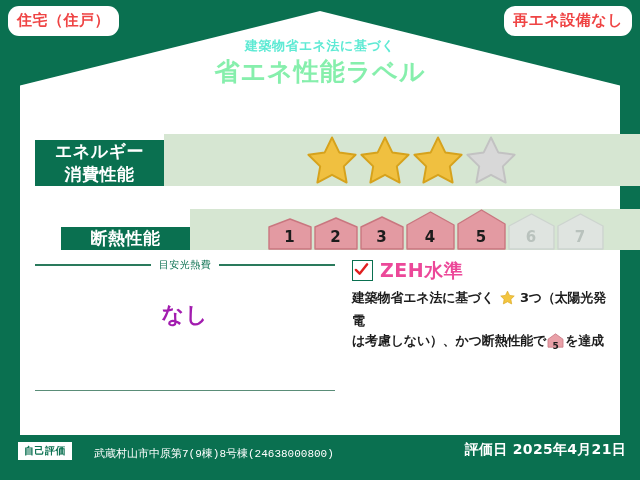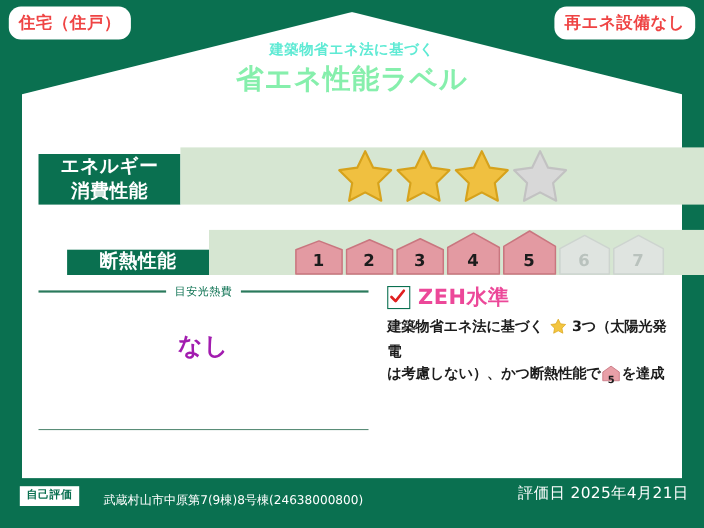--- a/index.html
+++ b/index.html
@@ -281,31 +281,32 @@
     line-height: 1.1;
   }
   .address {
     position: absolute;
     left: 94px;
     top: 8px;
     color: #ffffff;
     font-size: 11px;
     line-height: 1.2;
     white-space: nowrap;
+    font-family: Liberation Mono, monospace;
   }
   .eval-date {
     position: absolute;
     right: 14px;
     top: 0px;
     text-align: right;
     color: #ffffff;
   }
   .eval-date .d-main {
     font-size: 14px;
-    font-weight: normal;
+    font-weight: bold;
     letter-spacing: 0.3px;
     line-height: 1.3;
     white-space: nowrap;
   }
   .eval-date .d-id {
     font-size: 9px;
     line-height: 1.3;
     letter-spacing: 0.2px;
     white-space: nowrap;
   }

